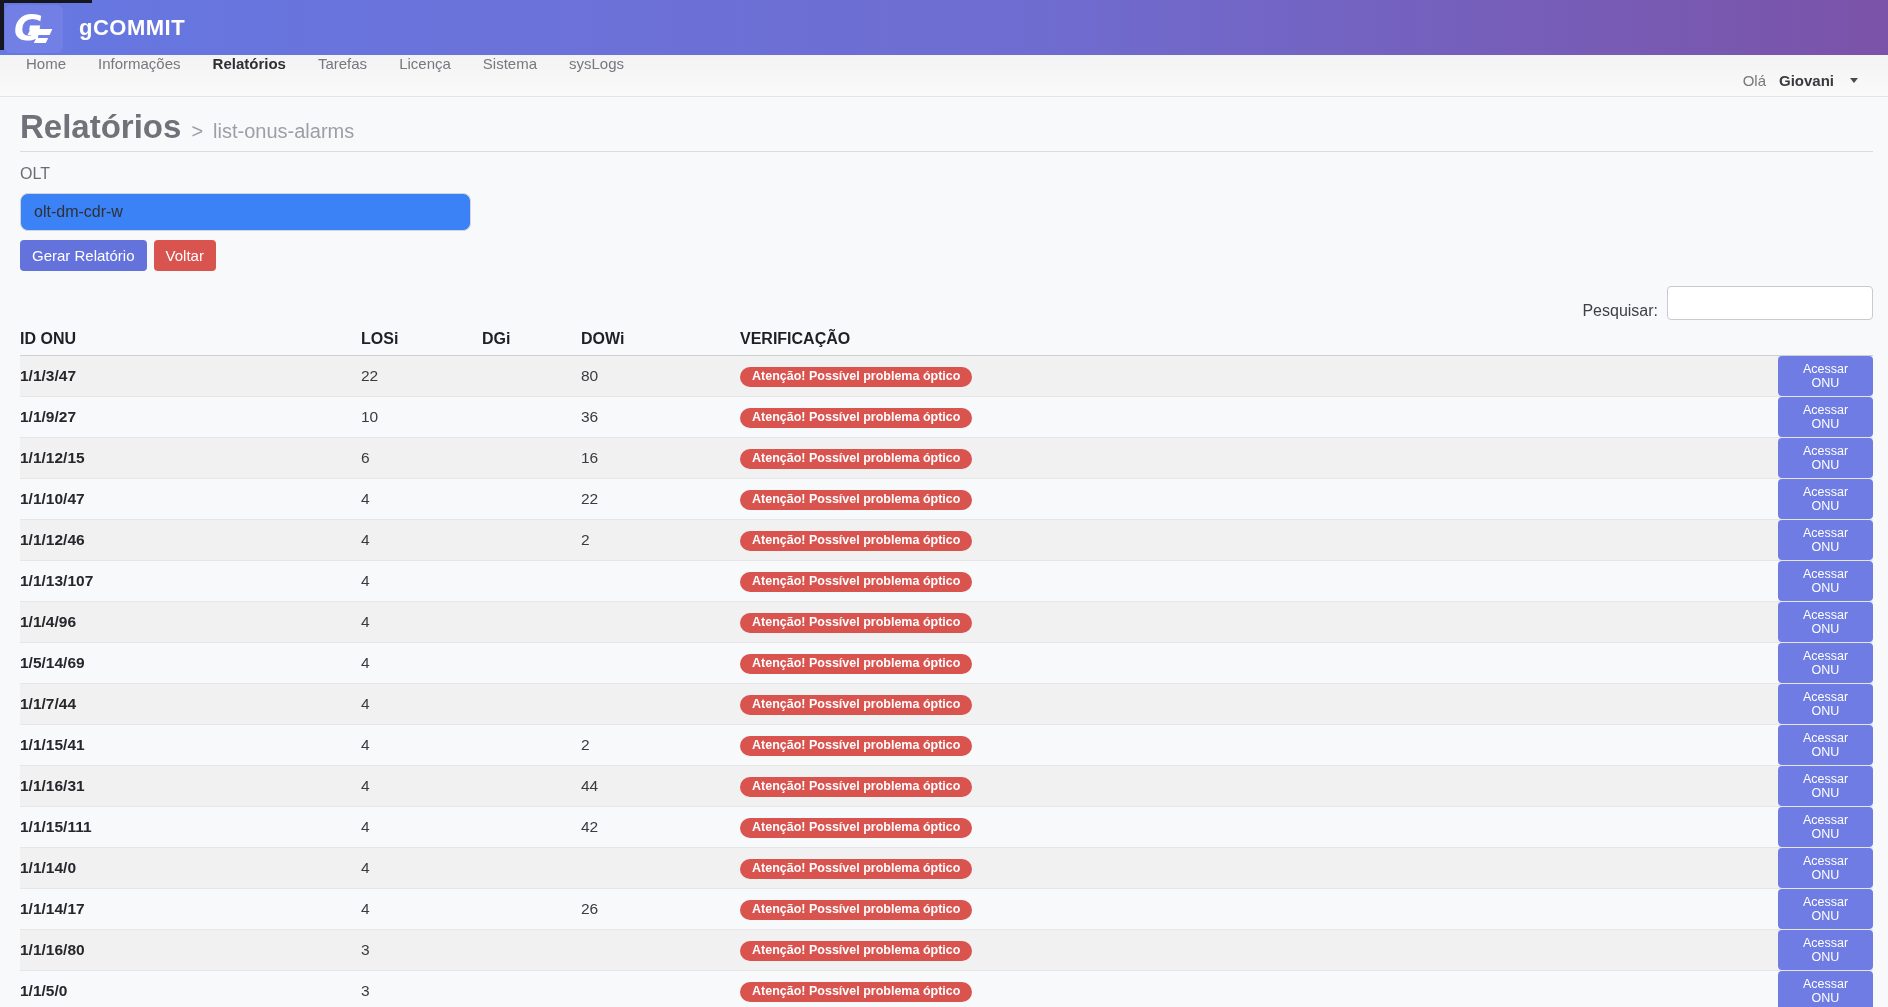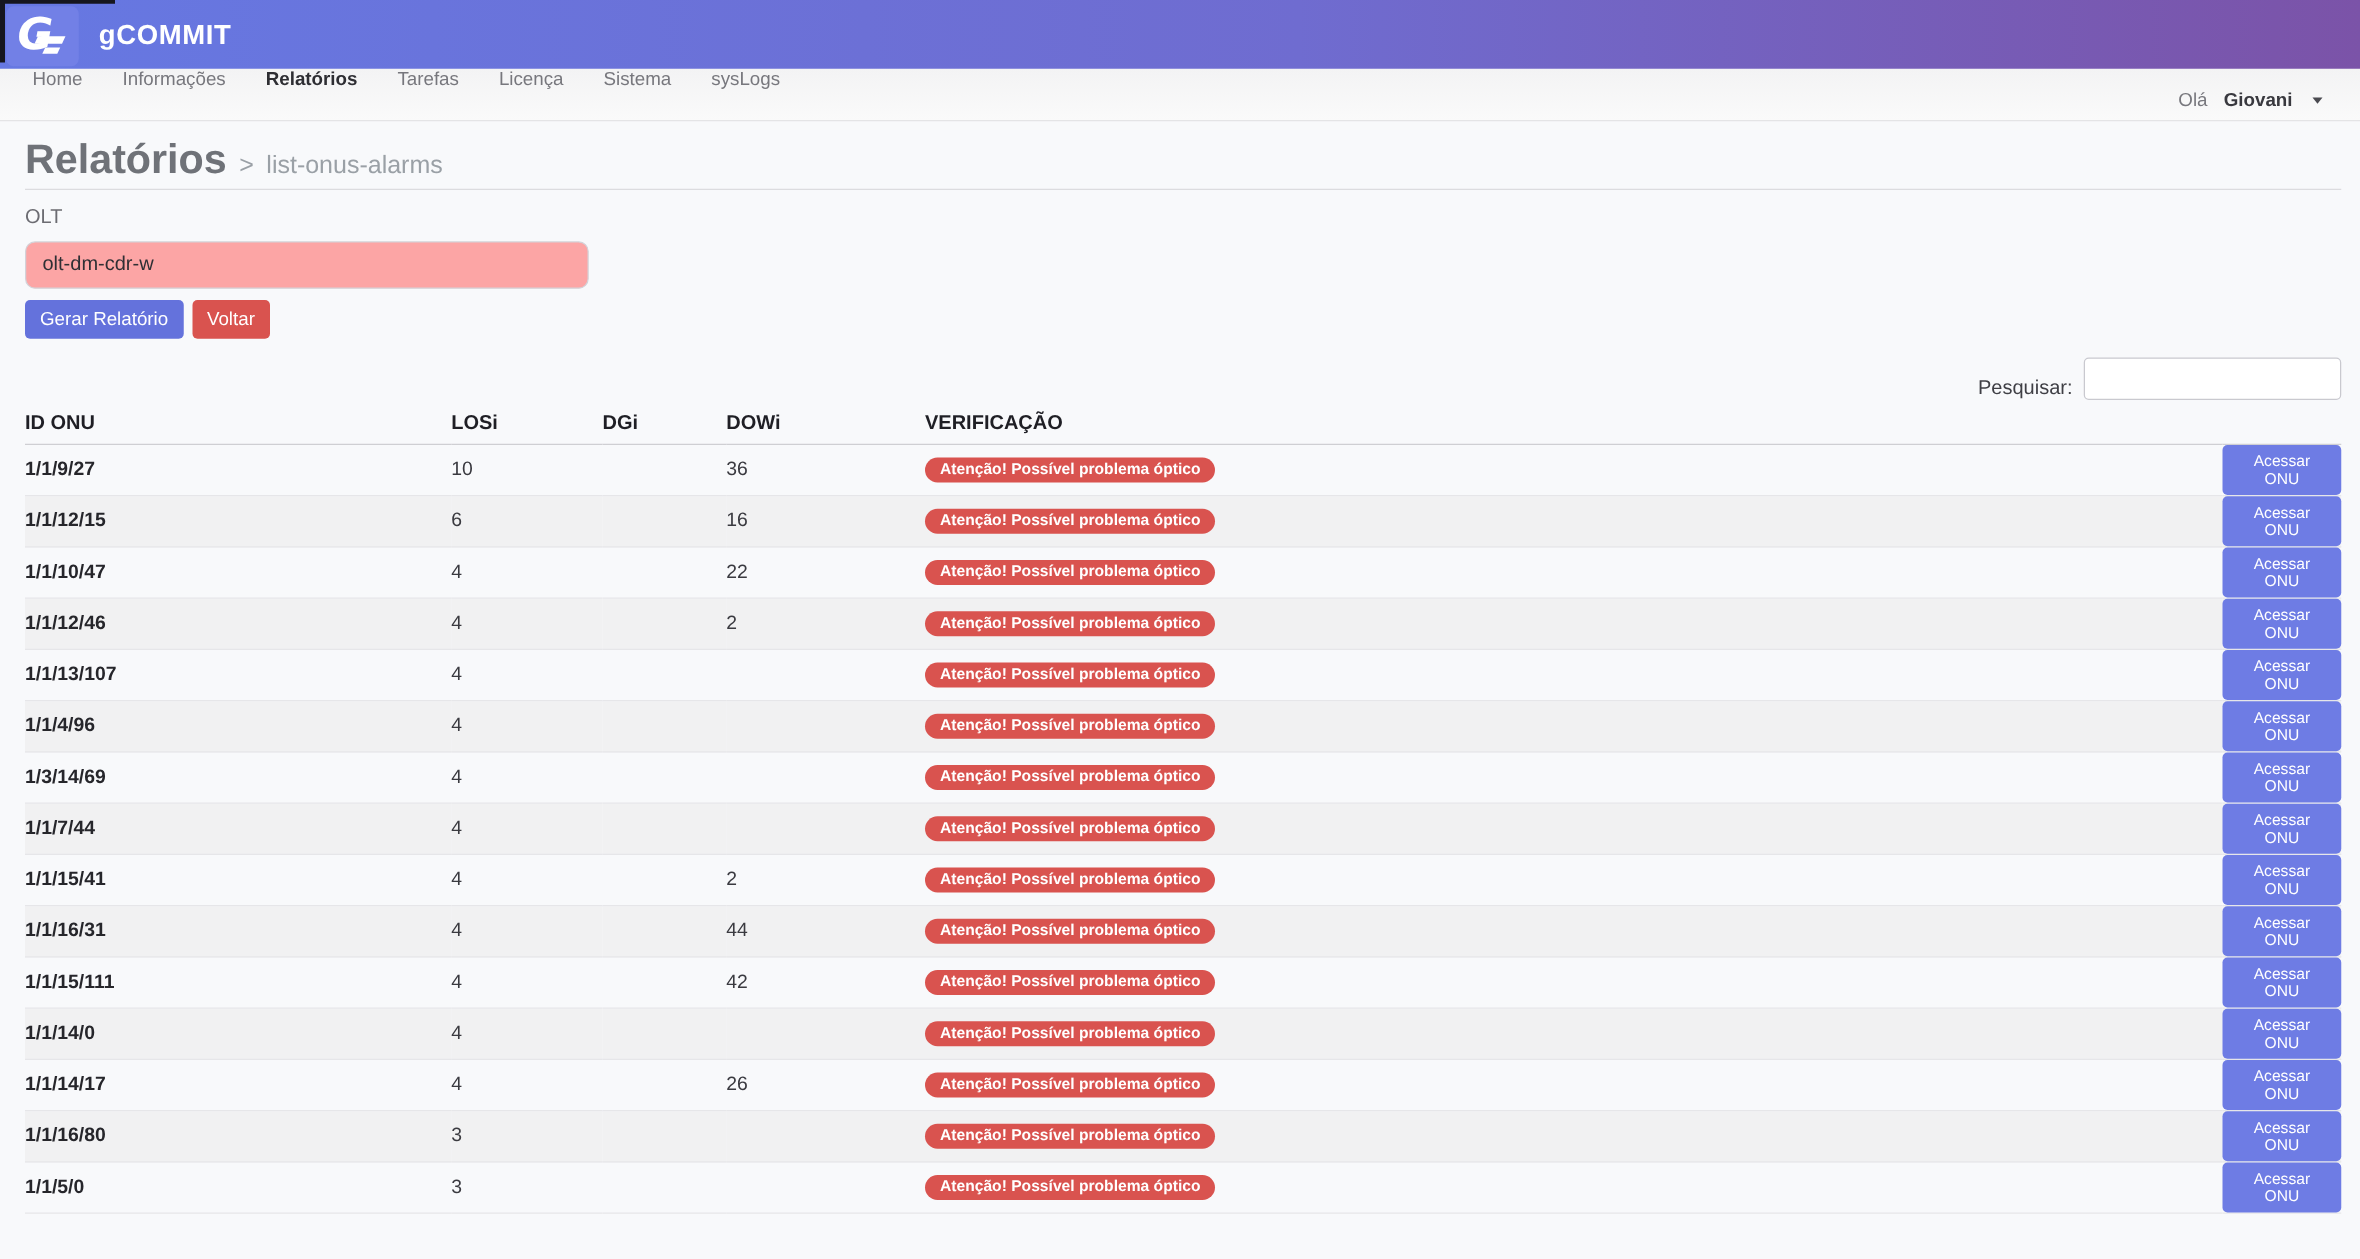--- a/index.html
+++ b/index.html
@@ -36,21 +36,21 @@
 
   
   .content { padding:0 15px 0 20px; }
   .page-head { display:flex; align-items:baseline; gap:10px; margin-top:12px; }
   .page-title { font-size:33px; font-weight:700; color:#6f7278; line-height:36px; }
   .crumb-sep, .crumb { font-size:20px; color:#9aa0a6; }
   .title-rule { border:none; border-top:1px solid #dcdcdf; margin-top:6px; }
 
   .olt-label { display:block; margin-top:13px; font-size:16px; color:#6c6c72; }
   .olt-input { margin-top:10px; width:451px; height:38px; border:1px solid #d3d3d9;
-    border-radius:8px; background:#fca5a5; padding:0 13px; font-size:16px; color:#2f2f34;
+    border-radius:8px; background:#3b82f6; padding:0 13px; font-size:16px; color:#2f2f34;
     font-family:inherit; outline:none; display:block; }
   .btn-row { margin-top:9px; display:flex; gap:7px; }
   .btn { border:none; border-radius:4px; color:#fff; font-size:15px; height:31px;
     padding:0 12px; cursor:pointer; font-family:inherit; }
   .btn-primary { background:#6472dc; }
   .btn-danger { background:#d9534f; }
 
   .search-row { margin-top:15px; display:flex; justify-content:flex-end;
     align-items:flex-end; gap:9px; }
   .search-label { font-size:16px; color:#3f3f45; }
@@ -130,20 +130,28 @@
       <tr>
         <th class="c1">ID ONU</th>
         <th class="c2">LOSi</th>
         <th class="c3">DGi</th>
         <th class="c4">DOWi</th>
         <th class="c5">VERIFICAÇÃO</th>
         <th class="c6"></th>
       </tr>
     </thead>
     <tbody>
+        <tr class="stripe">
+          <td class="cell-id">1/1/3/47</td>
+          <td>22</td>
+          <td></td>
+          <td>80</td>
+          <td><span class="badge warning">Atenção! Possível problema óptico</span></td>
+          <td class="cell-action"><button class="btn-access">Acessar ONU</button></td>
+        </tr>
         <tr class="">
           <td class="cell-id">1/1/9/27</td>
           <td>10</td>
           <td></td>
           <td>36</td>
           <td><span class="badge warning">Atenção! Possível problema óptico</span></td>
           <td class="cell-action"><button class="btn-access">Acessar ONU</button></td>
         </tr>
         <tr class="stripe">
           <td class="cell-id">1/1/12/15</td>
@@ -179,21 +187,21 @@
         </tr>
         <tr class="stripe">
           <td class="cell-id">1/1/4/96</td>
           <td>4</td>
           <td></td>
           <td></td>
           <td><span class="badge warning">Atenção! Possível problema óptico</span></td>
           <td class="cell-action"><button class="btn-access">Acessar ONU</button></td>
         </tr>
         <tr class="">
-          <td class="cell-id">1/3/14/69</td>
+          <td class="cell-id">1/5/14/69</td>
           <td>4</td>
           <td></td>
           <td></td>
           <td><span class="badge warning">Atenção! Possível problema óptico</span></td>
           <td class="cell-action"><button class="btn-access">Acessar ONU</button></td>
         </tr>
         <tr class="stripe">
           <td class="cell-id">1/1/7/44</td>
           <td>4</td>
           <td></td>

